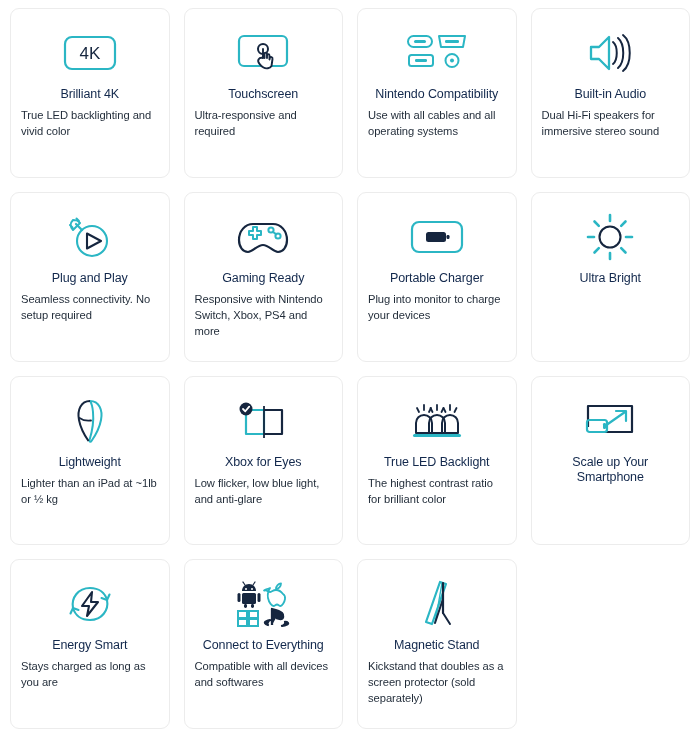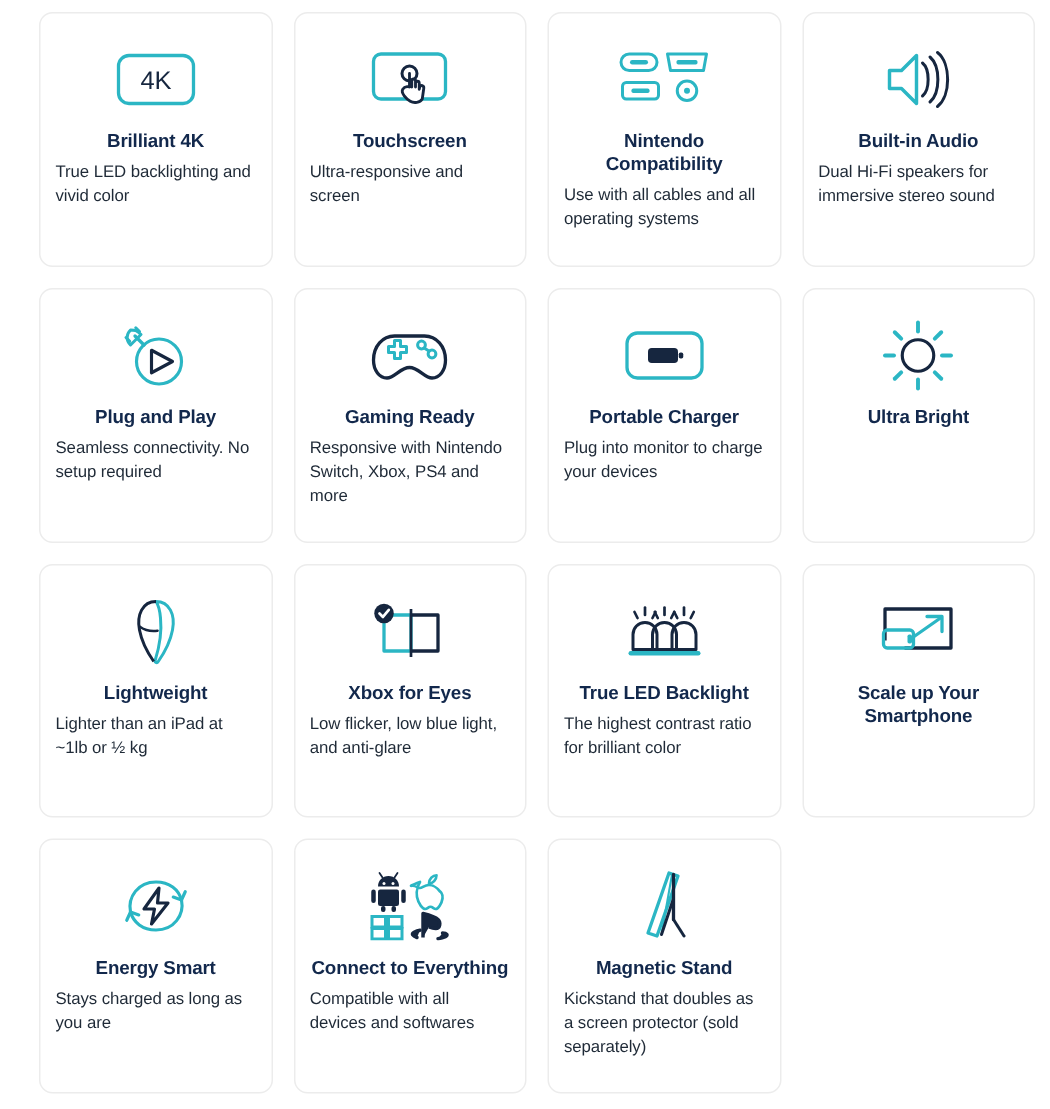--- a/index.html
+++ b/index.html
@@ -13,21 +13,21 @@
     background: #ffffff;
     font-family: "Liberation Sans", sans-serif;
     overflow: hidden;
   }
   #feature-grid {
     display: grid;
     grid-template-columns: repeat(4, 1fr);
     grid-template-rows: repeat(4, 1fr);
     column-gap: 14px;
     row-gap: 14px;
-    padding: 8px 10px 10px 26px;
+    padding: 8px 10px 10px 10px;
     box-sizing: border-box;
     width: 700px;
     height: 739px;
   }
   .card {
     background: #ffffff;
     border: 1px solid #ececec;
     border-radius: 9px;
     box-sizing: border-box;
     display: flex;
@@ -41,21 +41,21 @@
     display: flex;
     align-items: center;
     justify-content: center;
     margin-bottom: 6px;
   }
   .icon-wrap svg {
     display: block;
   }
   .card-title {
     color: #12284c;
-    font-weight: bold;
+    font-weight: normal;
     font-size: 12.5px;
     line-height: 15px;
     text-align: center;
     margin-bottom: 5px;
     letter-spacing: -0.1px;
   }
   .card-desc {
     color: #1f2a37;
     font-size: 11.2px;
     line-height: 16px;
@@ -91,21 +91,21 @@
 
   <div class="card">
     <div class="icon-wrap">
       <svg width="54" height="40" viewBox="0 0 54 40">
         <rect x="3" y="3" width="48" height="30" rx="5" fill="none" class="t" stroke-width="2.2"></rect>
         <circle cx="27" cy="16" r="5" fill="none" class="d" stroke-width="2"></circle>
         <path d="M27 16 L27 25 C27 25 24 24 22.5 26.5 C21 29 25 33 27.5 34.5 C30 36 34 35.5 35.5 33 L36.5 26 C36.8 24 34.5 23.3 33.8 25 L33.5 26.5 L33.5 22.5 C33.5 20.7 31 20.7 31 22.5 L31 25 L31 21 C31 19.2 28.5 19.2 28.5 21 L28.5 25" fill="#ffffff" class="d" stroke-width="1.9" stroke-linejoin="round" stroke-linecap="round"></path>
       </svg>
     </div>
     <div class="card-title">Touchscreen</div>
-    <div class="card-desc">Ultra-responsive and screen</div>
+    <div class="card-desc">Ultra-responsive and required</div>
   </div>
 
   <div class="card">
     <div class="icon-wrap">
       <svg width="62" height="40" viewBox="0 0 62 40">
         <rect x="2" y="3" width="24" height="11" rx="5.5" fill="none" class="t" stroke-width="2"></rect>
         <rect x="8" y="7" width="12" height="3" rx="1.5" class="tf" stroke="none"></rect>
         <path d="M33 3 L59 3 L57 14 L35 14 Z" fill="none" class="t" stroke-width="2" stroke-linejoin="round"></path>
         <rect x="39" y="7" width="14" height="3" rx="1.2" class="tf" stroke="none"></rect>
         <rect x="3" y="22" width="24" height="11" rx="2.5" fill="none" class="t" stroke-width="2"></rect>

